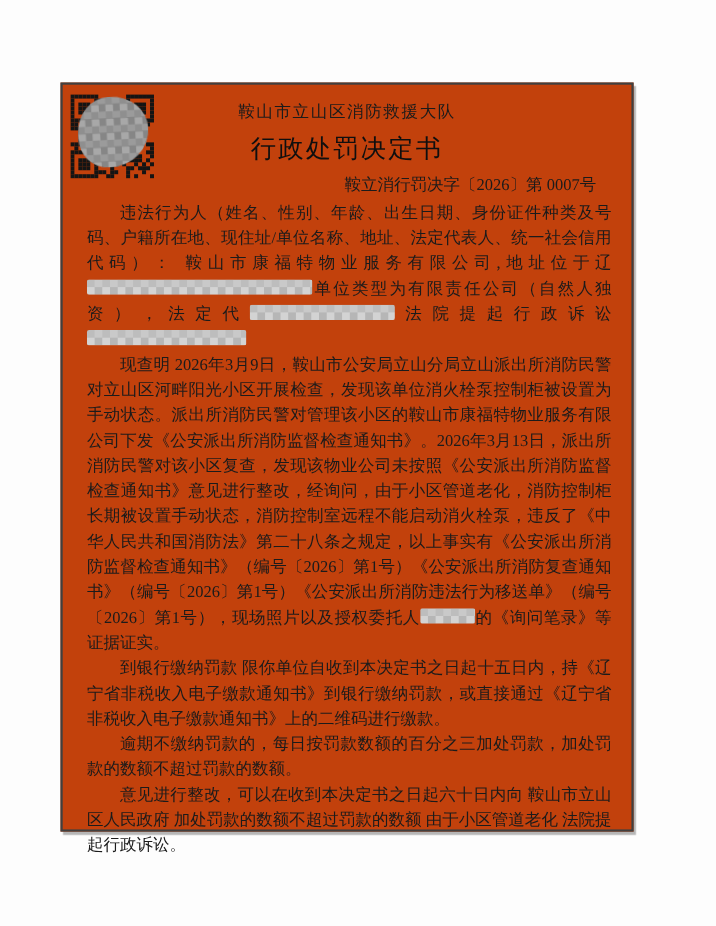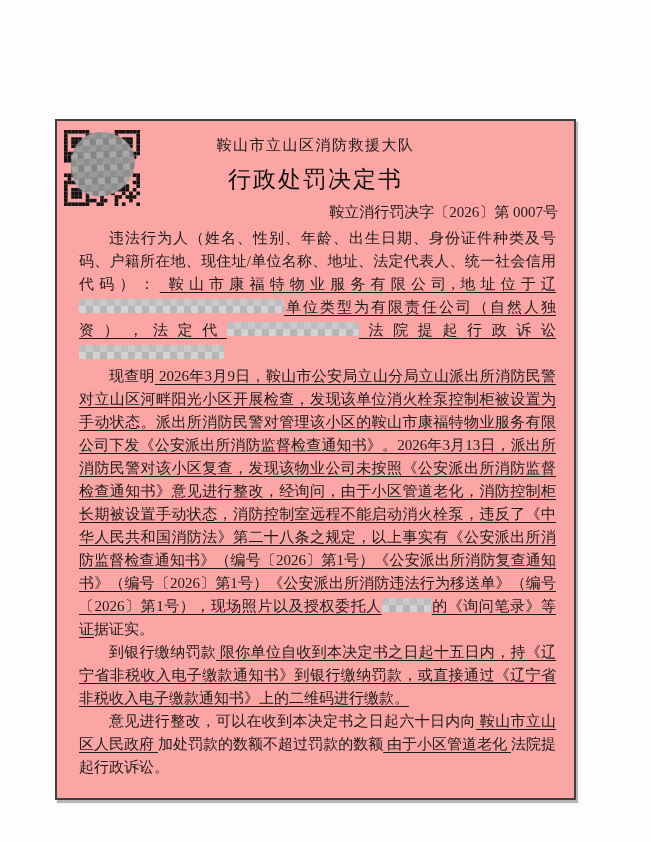--- a/index.html
+++ b/index.html
@@ -8,24 +8,23 @@
     background:#fdfdfd;
     position:relative;
     overflow:hidden;
     font-family:"Liberation Serif","DejaVu Serif",serif;
     color:#1b1b1b;
   }
   .sheet{
     position:absolute;left:55px;top:75px;
     width:521px;height:681px;
     box-sizing:border-box;
-    background:#fca5a5;
+    background:#c2410c;
     border:2px solid #404040;
     box-shadow:2px 3px 1px rgba(0,0,0,.28);
-    margin-top:44px;
   }
   .qr{
     position:absolute;left:7px;top:8px;
     width:76px;height:78px;
   }
   .qr svg{display:block;width:76px;height:78px;}
   .qr-blob{
     position:absolute;left:7px;top:3px;right:5px;bottom:11px;
     background:conic-gradient(#9b9b9b 25%,#868686 0 50%,#a8a8a8 0 75%,#8f8f8f 0) 0 0/13px 13px;
     border-radius:46% 54% 58% 42% / 52% 48% 55% 45%;
@@ -42,33 +41,32 @@
     margin-top:9px;
     text-align:center;
     font-size:23px;
     font-weight:normal;
     letter-spacing:2px;
     color:#0f0f0f;
     font-family:"Liberation Sans","DejaVu Sans",sans-serif;
   }
   .docno{
     margin-top:8px;
-    padding-right:16px;
+    padding-right:32px;
     text-align:right;
     font-size:15px;
   }
   .doc-body{
     margin:5px 18px 0 22px;
     font-size:15px;
     line-height:23px;
     text-align:justify;
   }
   .doc-body p{margin:0;text-indent:2em;}
   .u{
-    text-decoration:underline;
     text-decoration-thickness:1px;
     text-underline-offset:3px;
     text-decoration-skip-ink:none;
   }
   .redact{
     display:inline-block;
     height:14px;
     border-radius:2px;
     vertical-align:-1px;
     background:conic-gradient(#c9c9c9 25%,#b6b6b6 0 50%,#d3d3d3 0 75%,#bdbdbd 0) 0 0/14px 14px;
@@ -325,16 +323,17 @@
   </div>
 
   <div class="org">鞍山市立山区消防救援大队</div>
   <div class="title">行政处罚决定书</div>
   <div class="docno">鞍立消行罚决字〔2026〕第 0007号</div>
 
   <div class="doc-body">
       <p><span>违法行为人（姓名、性别、年龄、出生日期、身份证件种类及号码、户籍所在地、现住址/单位名称、地址、法定代表人、统一社会信用代码）：</span><span class="u"> 鞍山市康福特物业服务有限公司,地址位于辽</span><span class="redact" style="width: 205px;"></span><span class="u">单位类型为有限责任公司（自然人独资），法定代</span><span class="redact" style="width: 132px;"></span><span class="u">法院提起行政诉讼</span><span class="redact" style="width: 145px;"></span></p>
       <p><span>现查明</span><span class="u"> 2026年3月9日，鞍山市公安局立山分局立山派出所消防民警对立山区河畔阳光小区开展检查，发现该单位消火栓泵控制柜被设置为手动状态。派出所消防民警对管理该小区的鞍山市康福特物业服务有限公司下发《公安派出所消防监督检查通知书》。2026年3月13日，派出所消防民警对该小区复查，发现该物业公司未按照《公安派出所消防监督检查通知书》意见进行整改，经询问，由于小区管道老化，消防控制柜长期被设置手动状态，消防控制室远程不能启动消火栓泵，违反了《中华人民共和国消防法》第二十八条之规定，以上事实有《公安派出所消防监督检查通知书》（编号〔2026〕第1号）《公安派出所消防复查通知书》（编号〔2026〕第1号）《公安派出所消防违法行为移送单》（编号〔2026〕第1号），现场照片以及授权委托人</span><span class="redact" style="width: 50px;"></span><span class="u">的《询问笔录》等证</span><span>据证实。</span></p>
       <p><span>到银行缴纳罚款</span><span class="u"> 限你单位自收到本决定书之日起十五日内，持《辽宁省非税收入电子缴款通知书》到银行缴纳罚款，或直接通过《辽宁省非税收入电子缴款通知书》上的二维码进行缴款。</span></p>
+      <p><span>逾期不缴纳罚款的，每日按罚款数额的百分之三加处罚款，加处罚款的数额不超过罚款的数额。</span></p>
       <p><span>意见进行整改，可以在收到本决定书之日起六十日内向</span><span class="u"> 鞍山市立山区人民政府 </span><span>加处罚款的数额不超过罚款的数额</span><span class="u"> 由于小区管道老化 </span><span>法院提起行政诉讼。</span></p>
     </div>
 
 </div>
 
 </body></html>

